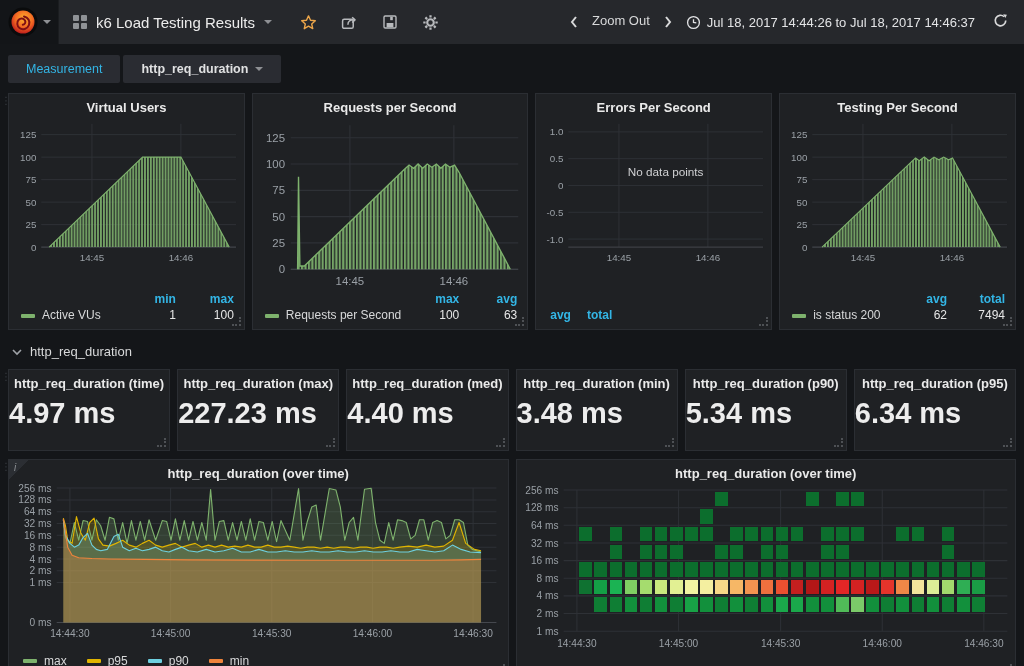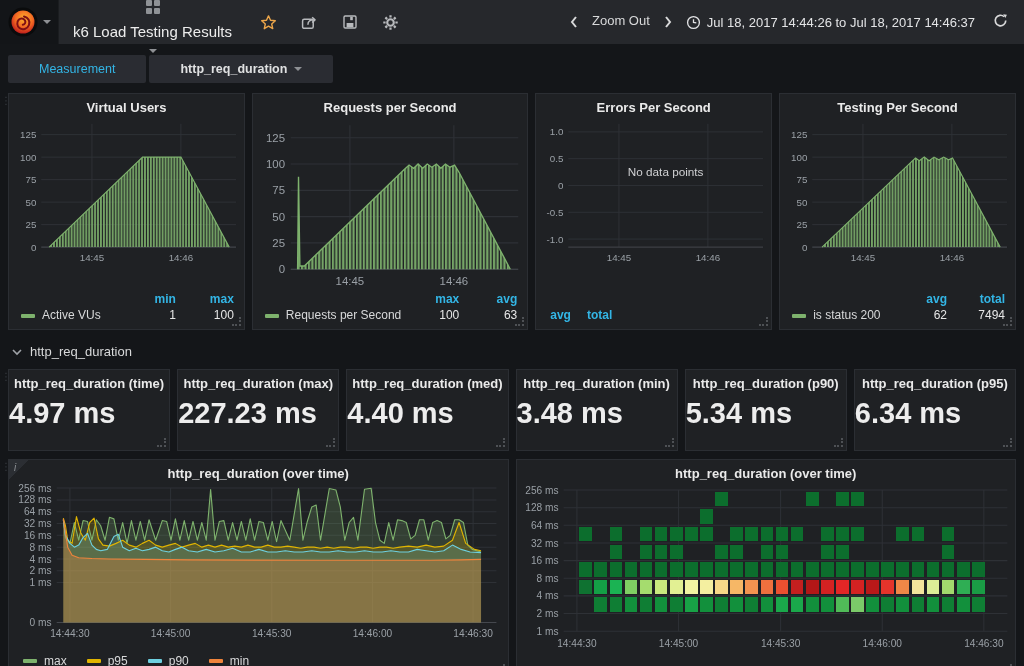--- a/index.html
+++ b/index.html
@@ -2,33 +2,33 @@
 <html><head>
 <meta charset="utf-8">
 <style>
   html,body{margin:0;padding:0;background:#141619;width:1024px;height:666px;overflow:hidden;
     font-family:"Liberation Sans",sans-serif;color:#d8d9da;-webkit-font-smoothing:antialiased;}
   svg{font-family:"Liberation Sans",sans-serif;}
   
   .navbar{height:44px;background:#26282c;display:flex;align-items:center;}
   .logo-block{width:58px;height:44px;background:#131518;display:flex;align-items:center;padding-left:8px;box-sizing:border-box;gap:5px;cursor:pointer;}
   .caret{width:0;height:0;border-left:4px solid transparent;border-right:4px solid transparent;border-top:4px solid #8e9094;display:inline-block;}
-  .title-block{display:flex;align-items:center;gap:9px;padding:0 14px 0 14px;height:100%;border-left:1px solid #1b1d20;cursor:pointer;flex-direction:column;}
+  .title-block{display:flex;align-items:center;gap:9px;padding:0 14px 0 14px;height:100%;border-left:1px solid #1b1d20;cursor:pointer;}
   .dash-title{font-size:15px;color:#ececec;white-space:nowrap;}
   .grid-icon{display:grid;grid-template-columns:6px 6px;grid-template-rows:6px 6px;gap:2px;}
   .grid-icon i{background:#8f9296;border-radius:1px;}
   .nav-icons{display:flex;align-items:center;gap:24px;margin-left:14px;}
   .nav-icons .nicon{cursor:pointer;display:flex;align-items:center;}
   .nav-right{margin-left:auto;display:flex;gap:12px;padding-right:16px;font-size:13px;}
   .zoom-out-label{color:#d8d9da;cursor:pointer;}
   .time-range{display:flex;align-items:center;gap:6px;font-weight:400;font-size:13px;color:#e3e4e6;cursor:pointer;white-space:nowrap;}
   .chev{cursor:pointer;display:flex;align-items:center;}
   
   .submenu{display:flex;gap:3px;padding:11px 8px 10px 8px;}
-  .tag{background:#2a2c32;padding:7px 31px;font-size:12.5px;border-radius:2px;display:flex;align-items:center;gap:7px;}
+  .tag{background:#2a2c32;padding:7px 18px;font-size:12.5px;border-radius:2px;display:flex;align-items:center;gap:7px;}
   .tag-label{color:#33b5e5;}
   .tag-value{color:#e0e1e2;font-weight:700;cursor:pointer;}
   
   .grid-row{display:grid;gap:7px;padding:0 8px;margin-bottom:8px;position:relative;}
   .grid-row::before{content:"\22EE";position:absolute;left:1px;top:2px;color:#3a3e44;font-size:10px;}
   .row4{grid-template-columns:repeat(4,1fr);}
   .row6{grid-template-columns:repeat(6,1fr);}
   .row2{grid-template-columns:repeat(2,1fr);}
   .panel{background:#1f2124;border:1px solid #2b2e33;position:relative;display:flex;flex-direction:column;box-sizing:border-box;}
   .panel-title{text-align:center;font-size:13px;font-weight:700;color:#eaeaea;padding:6px 0 1px 0;cursor:pointer;white-space:nowrap;}

